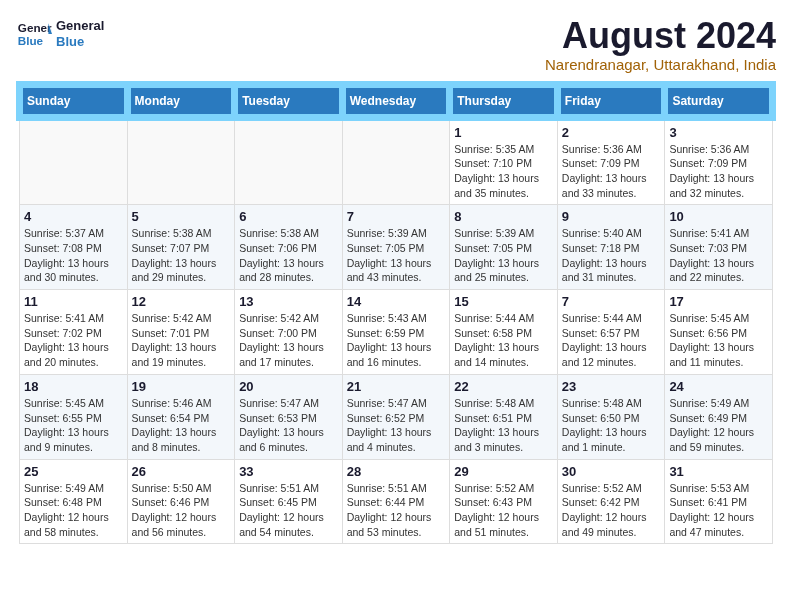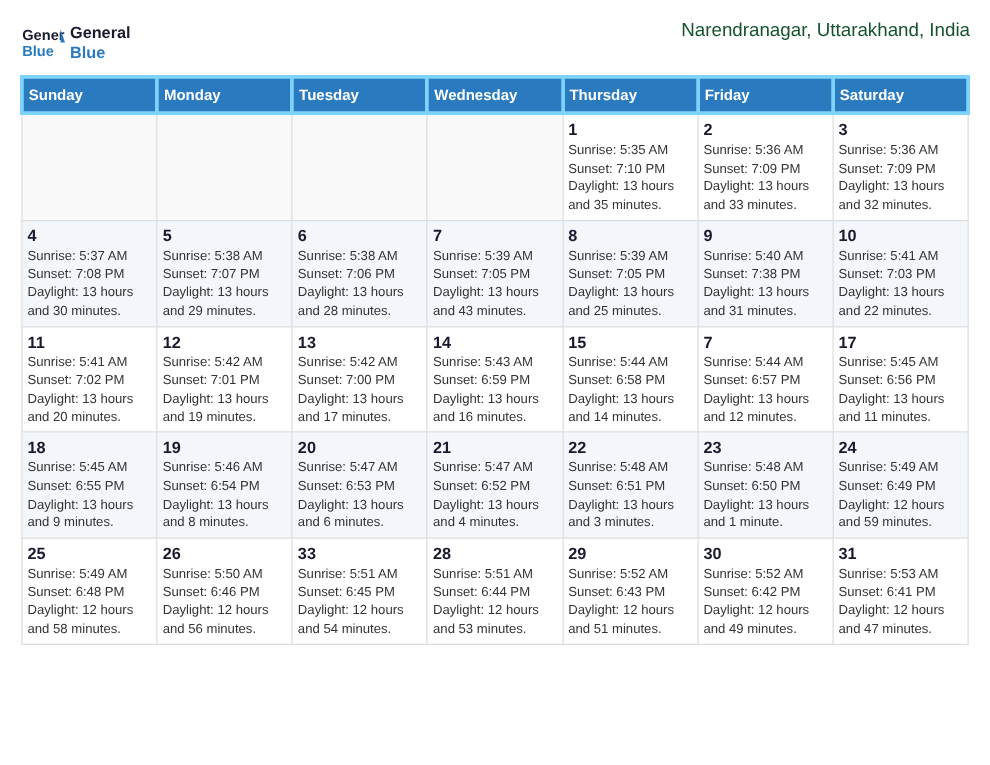--- a/index.html
+++ b/index.html
@@ -29,37 +29,37 @@
       text-align: right;
     }
     .month-title {
       font-size: 36px;
       font-weight: bold;
       color: #1a1a2e;
       line-height: 1.1;
     }
     .location-title {
       font-size: 15px;
-      color: #14532d;
+      color: #a16207;
     }
     table {
       width: 100%;
       border-collapse: collapse;
       font-size: 11px;
     }
     thead tr {
       background-color: #2a7abf;
       color: #fff;
     }
     thead th {
       padding: 6px 4px;
       text-align: left;
       font-size: 12px;
       font-weight: bold;
-      border: 3px solid #7dd3fc;
+      border: 7px solid #7dd3fc;
     }
     tbody tr {
       border-bottom: 1px solid #ccc;
     }
     tbody td {
       vertical-align: top;
       padding: 4px 4px 4px 4px;
       border: 1px solid #ddd;
       min-height: 80px;
       width: calc(100% / 7);
@@ -97,20 +97,21 @@
       <text x="2" y="18" font-size="13" font-weight="bold" fill="#1a1a2e">General</text>
       <text x="2" y="32" font-size="13" font-weight="bold" fill="#2a7abf">Blue</text>
       <polygon points="36,8 40,20 36,20" fill="#2a7abf"></polygon>
     </svg>
     <div style="line-height:1.2">
       <div style="font-size:13px; font-weight:bold; color:#1a1a2e;">General</div>
       <div style="font-size:13px; font-weight:bold; color:#2a7abf;">Blue</div>
     </div>
   </div>
   <div class="title-block">
+    <div class="month-title">August 2024</div>
     <div class="location-title">Narendranagar, Uttarakhand, India</div>
   </div>
 </div>
 
 <table>
   <thead>
     <tr>
     <th>Sunday</th>
         <th>Monday</th>
         <th>Tuesday</th>
@@ -197,21 +198,21 @@
             <div class="day-number">8</div>
             <div class="cell-text">Sunrise: 5:39 AM</div>
             <div class="cell-text">Sunset: 7:05 PM</div>
             <div class="cell-text">Daylight: 13 hours and 25 minutes.</div>
           </div>
         </td>
         <td>
           <div class="cell-content">
             <div class="day-number">9</div>
             <div class="cell-text">Sunrise: 5:40 AM</div>
-            <div class="cell-text">Sunset: 7:38 PM</div>
+            <div class="cell-text">Sunset: 7:18 PM</div>
             <div class="cell-text">Daylight: 13 hours and 31 minutes.</div>
           </div>
         </td>
         <td>
           <div class="cell-content">
             <div class="day-number">10</div>
             <div class="cell-text">Sunrise: 5:41 AM</div>
             <div class="cell-text">Sunset: 7:03 PM</div>
             <div class="cell-text">Daylight: 13 hours and 22 minutes.</div>
           </div>

